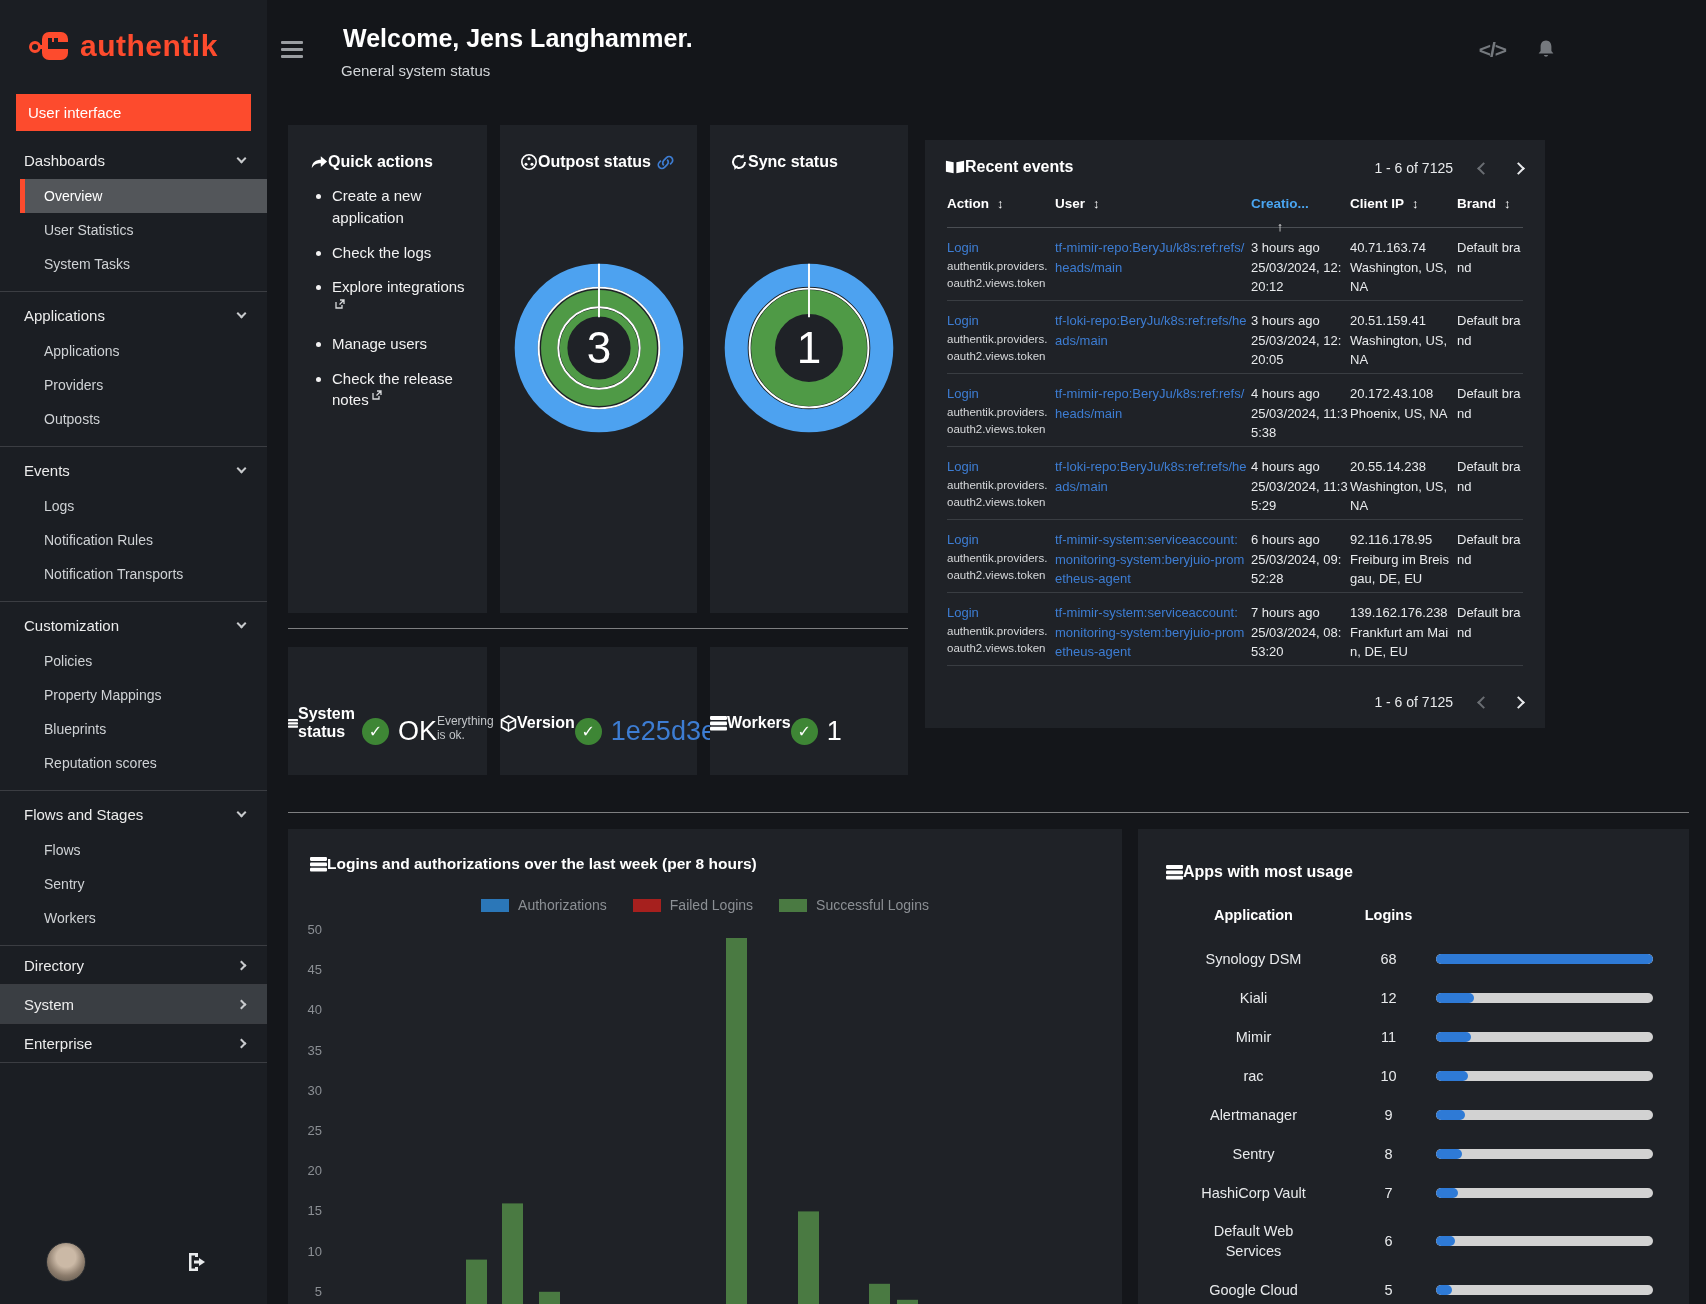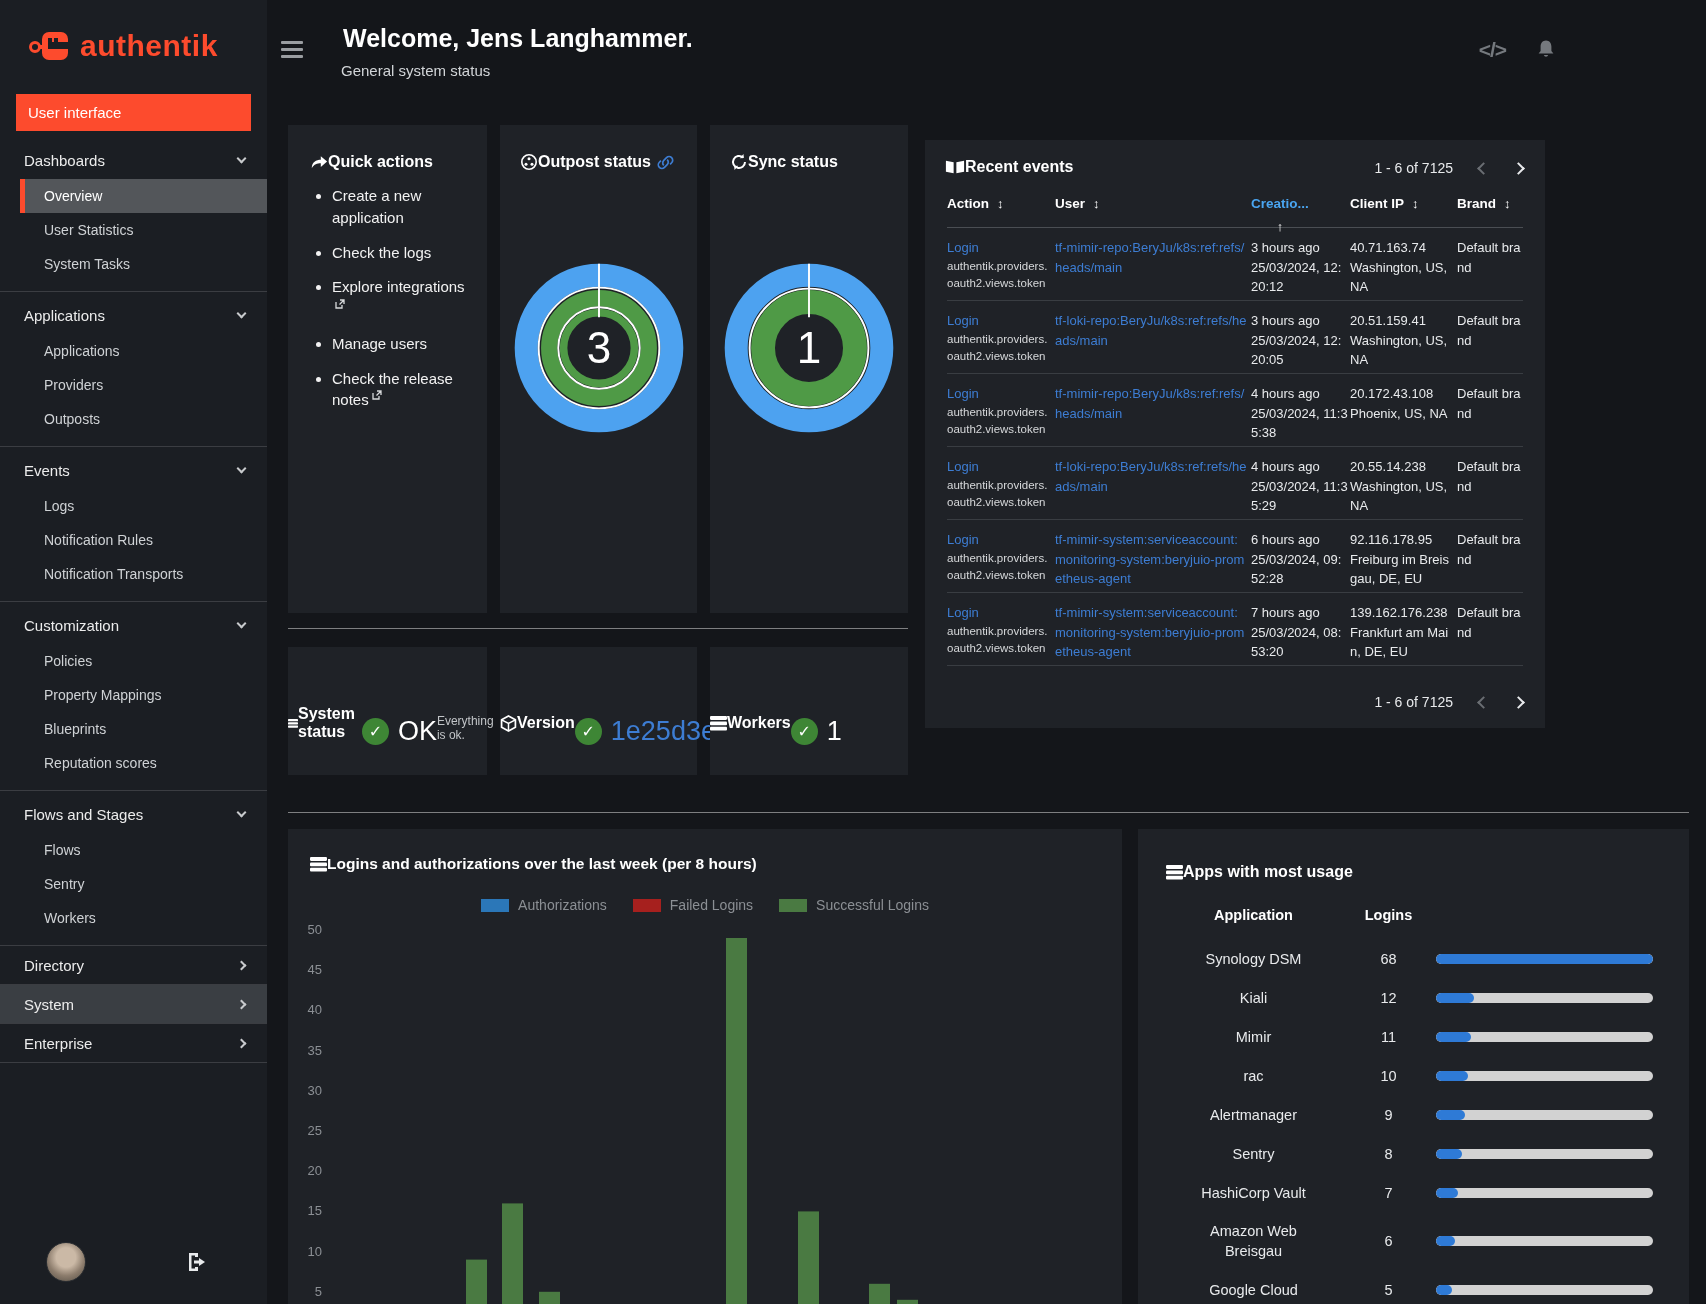--- a/index.html
+++ b/index.html
@@ -566,21 +566,21 @@
       <div class="usage-row">
         <div class="u-app">HashiCorp Vault</div>
           <div class="u-count">7</div>
         <div class="u-bar">
             <div class="track">
               <div class="fill" style="width: 10.3%;"></div>
             </div>
           </div>
       </div>
       <div class="usage-row" style="min-height:58px;">
-        <div class="u-app" style="width:175px;max-width:175px;"><span style="display:inline-block;width:120px;">Amazon Web Breisgau</span></div>
+        <div class="u-app" style="width:175px;max-width:175px;"><span style="display:inline-block;width:120px;">Default Web Services</span></div>
         <div class="u-count">6</div>
         <div class="u-bar">
             <div class="track">
               <div class="fill" style="width: 8.8%;"></div>
             </div>
           </div>
       </div>
       <div class="usage-row">
         <div class="u-app">Google Cloud</div>
           <div class="u-count">5</div>

